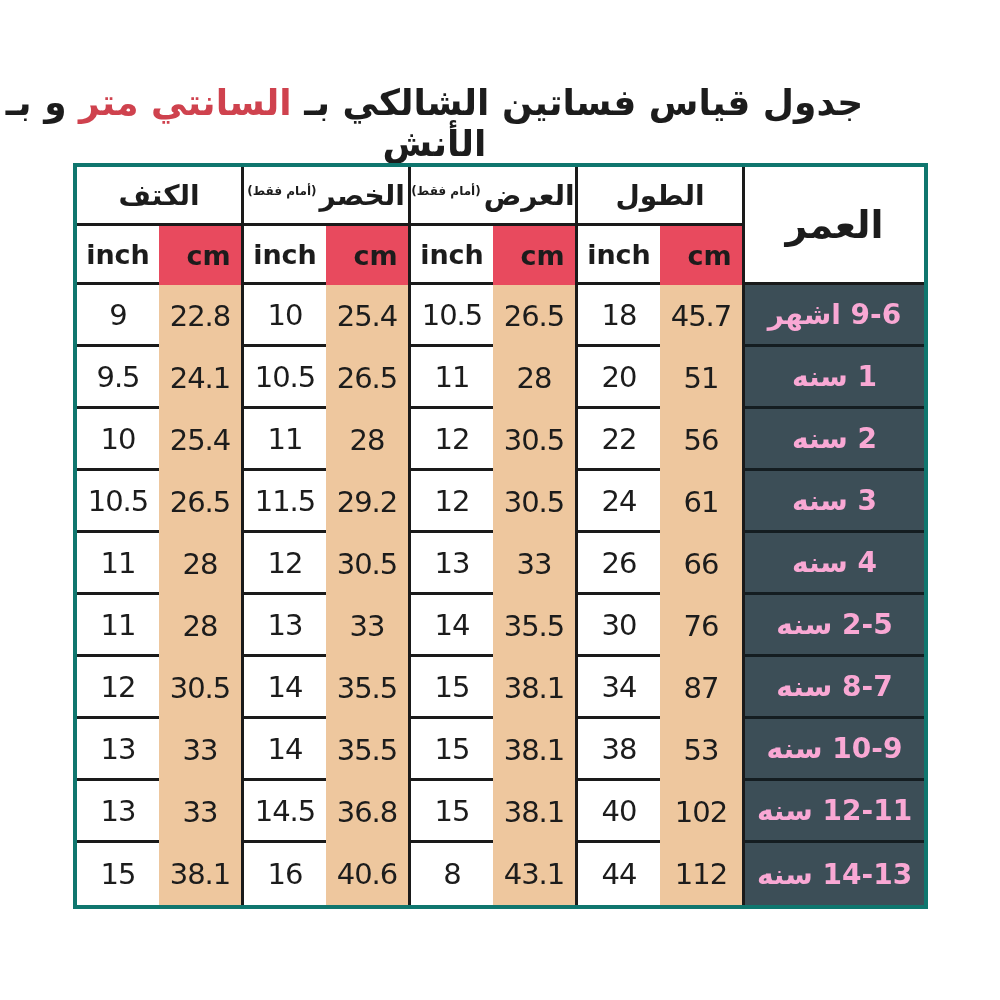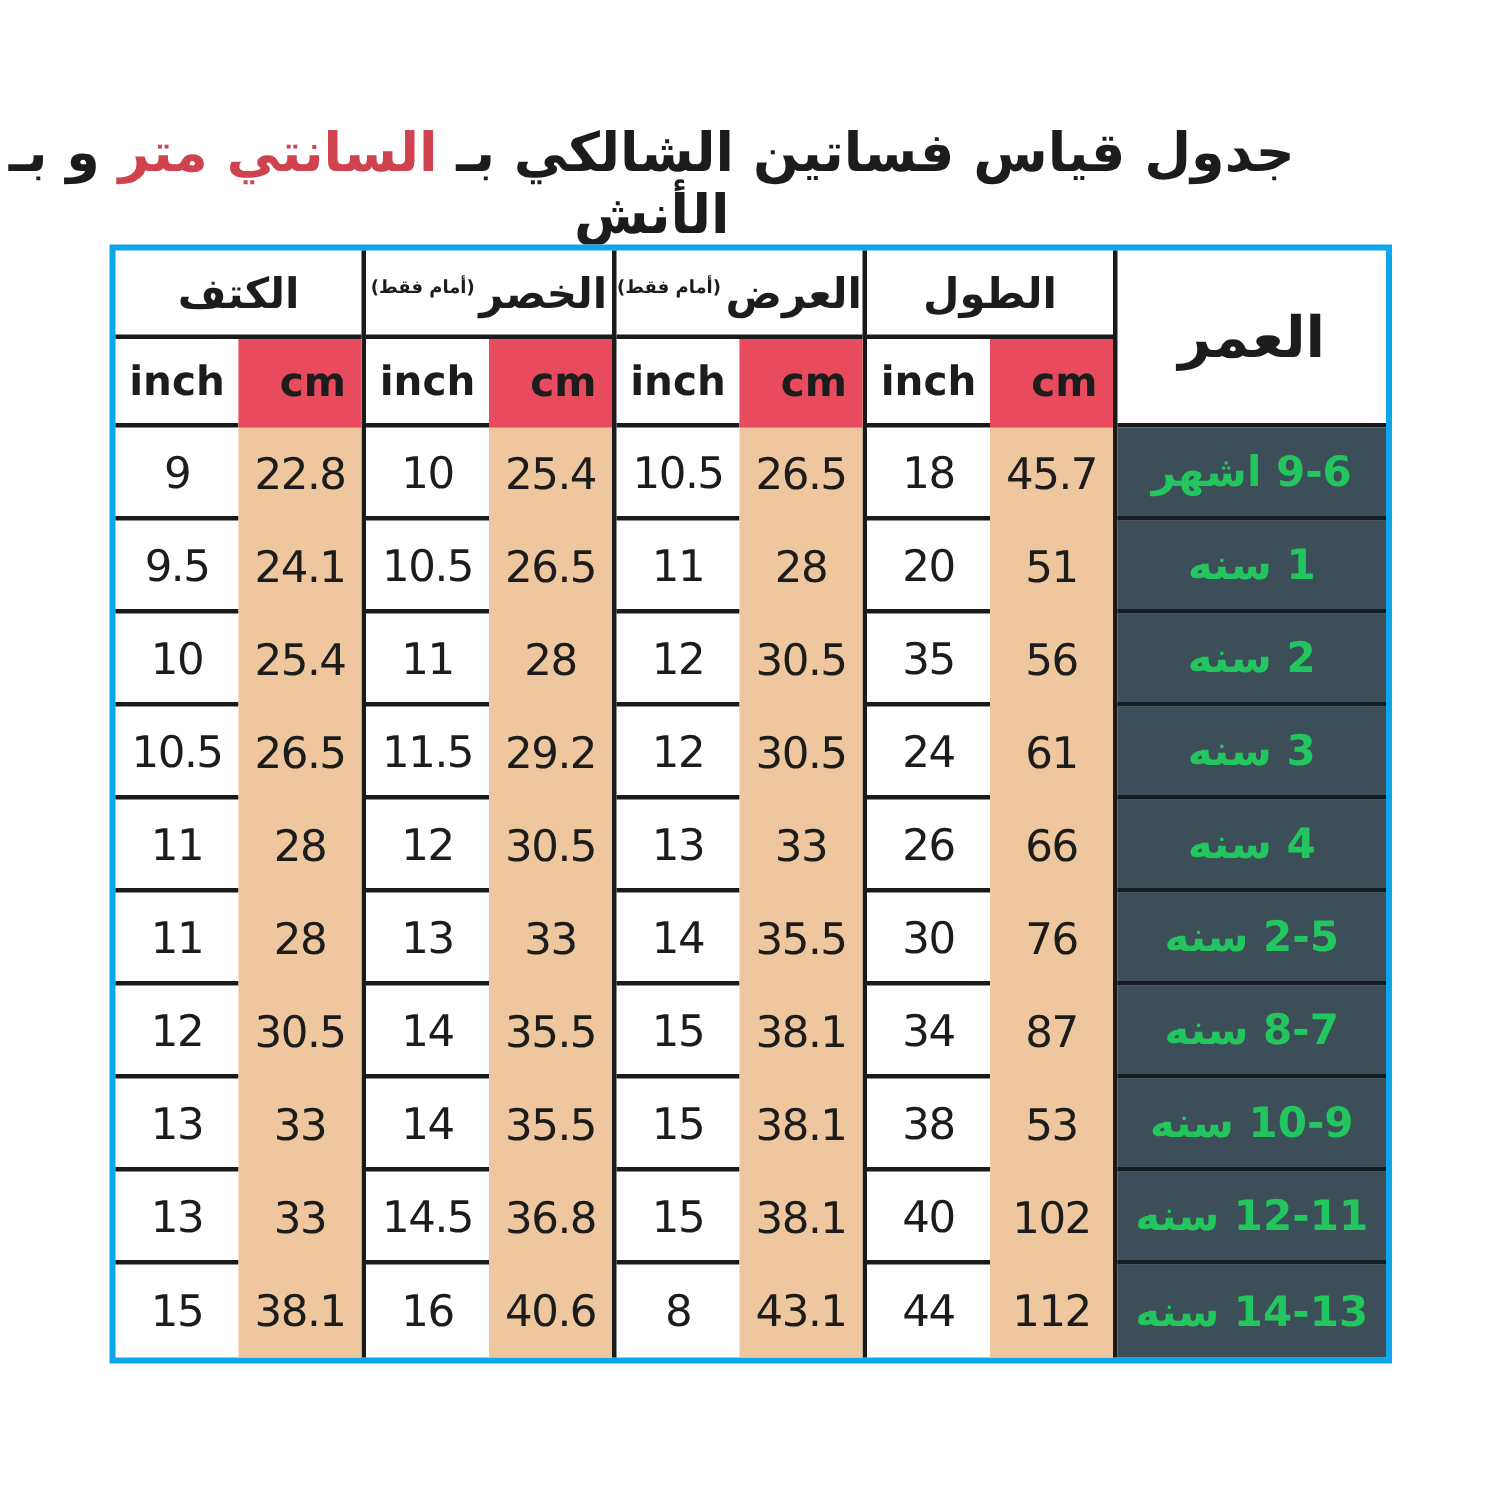--- a/index.html
+++ b/index.html
@@ -4,21 +4,21 @@
 <style>
   * { box-sizing: border-box; margin: 0; padding: 0; }
   html, body { width: 1000px; height: 1000px; background: #ffffff; font-family: "DejaVu Sans", sans-serif; }
   .page { position: relative; width: 1000px; height: 1000px; background: #fff; overflow: hidden; }
 
   .title { position: absolute; top: 82px; left: 0; width: 869px; text-align: center;
            direction: rtl; font-size: 36px; font-weight: bold; color: #1c1c1c; letter-spacing: -1px; }
   .title .hl { color: #cf424e; }
 
   .size-table { position: absolute; left: 73px; top: 163px; display: flex; flex-direction: row;
-                border: 4px solid #0ea5e9; background: #fff; }
+                border: 4px solid #0f766e; background: #fff; }
 
   .group { width: 167px; border-right: 3px solid #1a1a1a; display: flex; flex-direction: column; }
   .group-header { height: 59px; border-bottom: 3px solid #1a1a1a; display: flex; direction: rtl;
                   align-items: center; justify-content: center; gap: 3px;
                   font-weight: bold; font-size: 28px; color: #1c1c1c; white-space: nowrap; }
   .group-header .note { font-size: 12px; font-weight: bold; position: relative; top: -4px; }
   .cols { display: flex; flex-direction: row; flex: 1; justify-content: center; }
   .col { width: 82px; display: flex; flex-direction: column; }
   .unit-h { height: 59px; display: flex; align-items: center; justify-content: center;
             font-weight: bold; font-size: 27px; color: #1c1c1c; }
@@ -26,21 +26,21 @@
   .col.cm { background: #eec79e; }
   .col.cm .unit-h { background: #e84a5e; padding-left: 17px; }
   .cell { height: 62px; display: flex; align-items: center; justify-content: center;
           font-size: 29px; color: #1c1c1c; letter-spacing: -1px; }
   .col.inch .cell { border-bottom: 3px solid #1a1a1a; }
   .col.inch .cell:last-child { border-bottom: none; }
 
   .age-col { width: 179px; display: flex; flex-direction: column; }
   .age-header { height: 118px; border-bottom: 3px solid #1a1a1a; display: flex; align-items: center;
                 justify-content: center; font-size: 38px; font-weight: bold; color: #1c1c1c; direction: rtl; }
-  .age-cell { height: 62px; background: #3c4e57; color: #22c55e; border-bottom: 3px solid #141d21;
+  .age-cell { height: 62px; background: #3c4e57; color: #f9a8d4; border-bottom: 3px solid #141d21;
               display: flex; align-items: center; justify-content: center; direction: rtl;
               font-size: 28px; font-weight: bold; white-space: nowrap; }
   .age-cell:last-child { border-bottom: none; }
 </style>
 </head>
 <body>
 
 <div class="page">
 
   <div class="title"><span>جدول قياس فساتين الشالكي بـ </span><span class="hl">السانتي متر</span><span> و بـ الأنش</span></div>
@@ -153,21 +153,21 @@
 
     <div class="group">
       <div class="group-header">
           <span>الطول</span>
         </div>
       <div class="cols">
         <div class="col inch">
           <div class="unit-h">inch</div>
           <div class="cell">18</div>
           <div class="cell">20</div>
-          <div class="cell">35</div>
+          <div class="cell">22</div>
           <div class="cell">24</div>
           <div class="cell">26</div>
           <div class="cell">30</div>
           <div class="cell">34</div>
           <div class="cell">38</div>
           <div class="cell">40</div>
           <div class="cell">44</div>
         </div>
         <div class="col cm">
           <div class="unit-h">cm</div>

